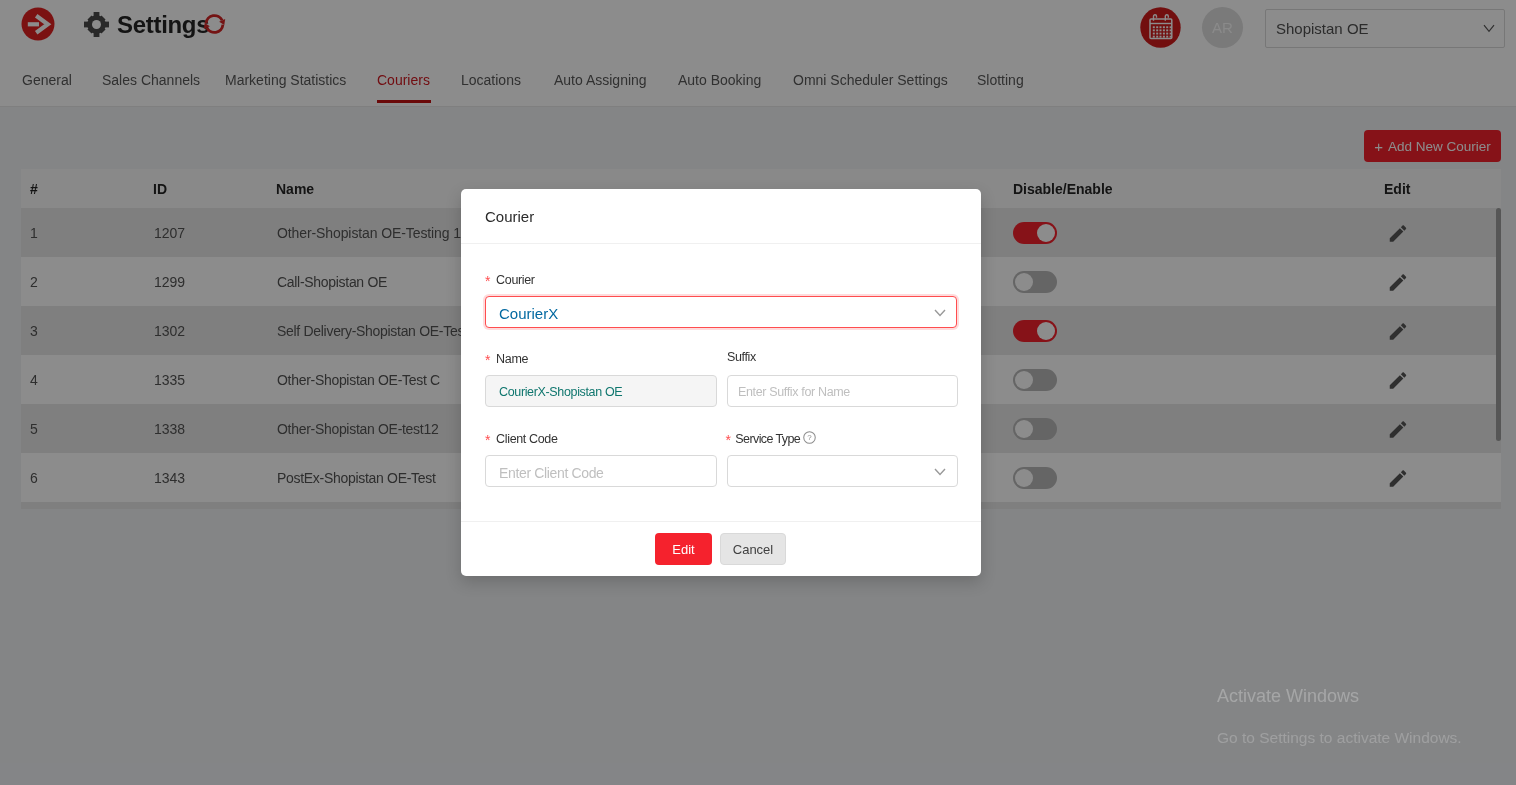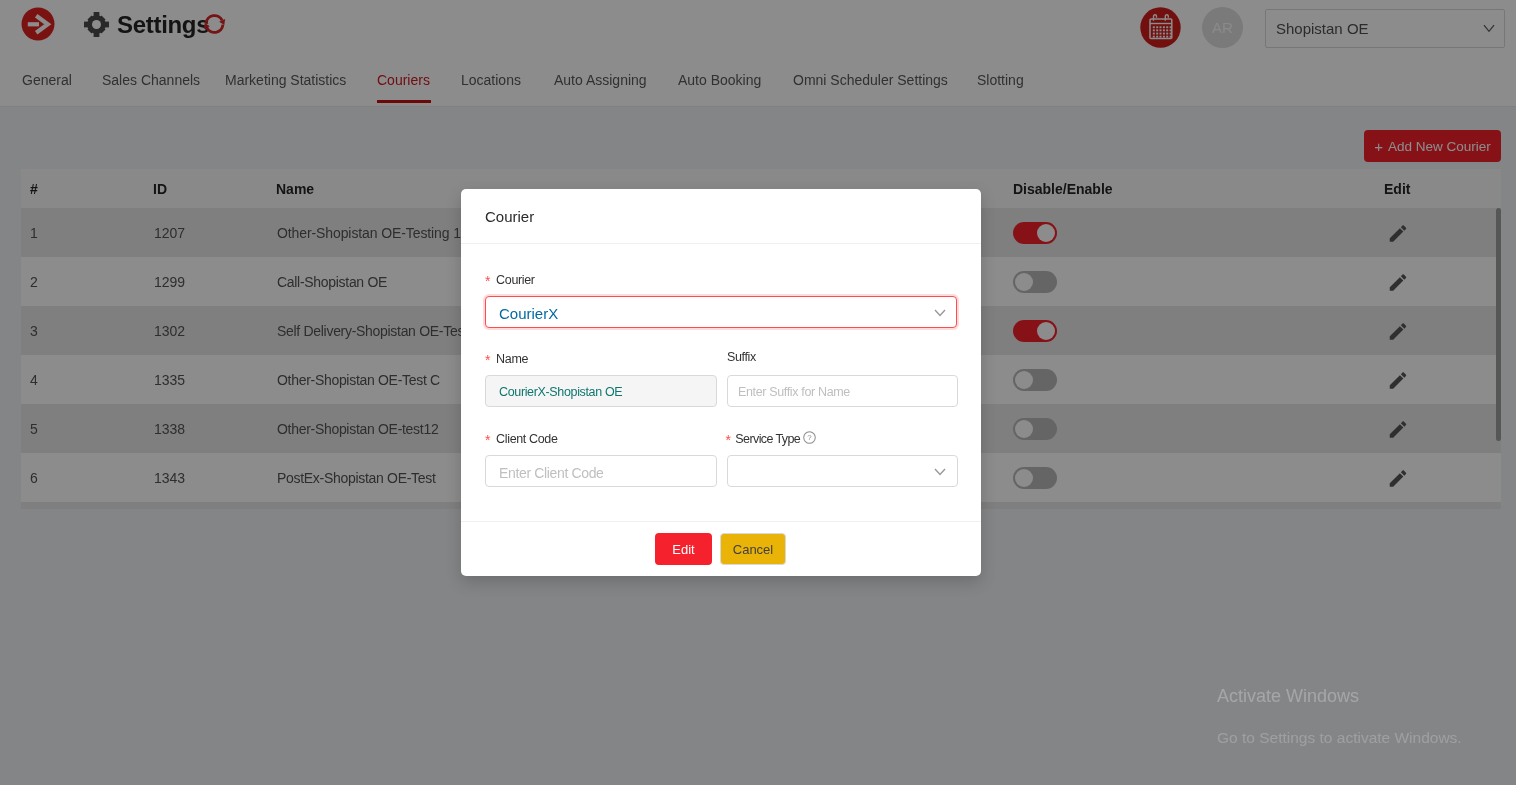--- a/index.html
+++ b/index.html
@@ -226,14 +226,14 @@
   <div class="abs" style="left:24px;top:266.5px;width:232px;height:32px;border:1px solid #d9d9d9;border-radius:4px;background:#fff;"></div>
   <div class="abs" style="left:38px;top:276px;font-size:14px;letter-spacing:-0.35px;color:#bfbfbf;">Enter Client Code</div>
   <div class="abs" style="left:266px;top:266.5px;width:231px;height:32px;border:1px solid #d9d9d9;border-radius:4px;background:#fff;"></div>
   <svg class="abs" style="left:473px;top:279px" width="12" height="8" viewBox="0 0 12 8">
     <path d="M1,1 L6,6.5 L11,1" fill="none" stroke="#999" stroke-width="1.4"></path>
   </svg>
 
   <div class="abs" style="left:0;top:332.5px;width:520px;height:1px;background:#f0f0f0;"></div>
   <div class="abs" style="left:194px;top:344.5px;width:57px;height:32px;background:#f5222d;border-radius:4px;
        color:#fff;font-size:13px;display:flex;align-items:center;justify-content:center;">Edit</div>
-  <div class="abs" style="left:259px;top:344.5px;width:66px;height:32px;background:#eab308;border:1px solid #d9d9d9;border-radius:4px;
+  <div class="abs" style="left:259px;top:344.5px;width:66px;height:32px;background:#e5e5e5;border:1px solid #d9d9d9;border-radius:4px;
        color:#404040;font-size:13px;display:flex;align-items:center;justify-content:center;">Cancel</div>
 </div>
 </body></html>

